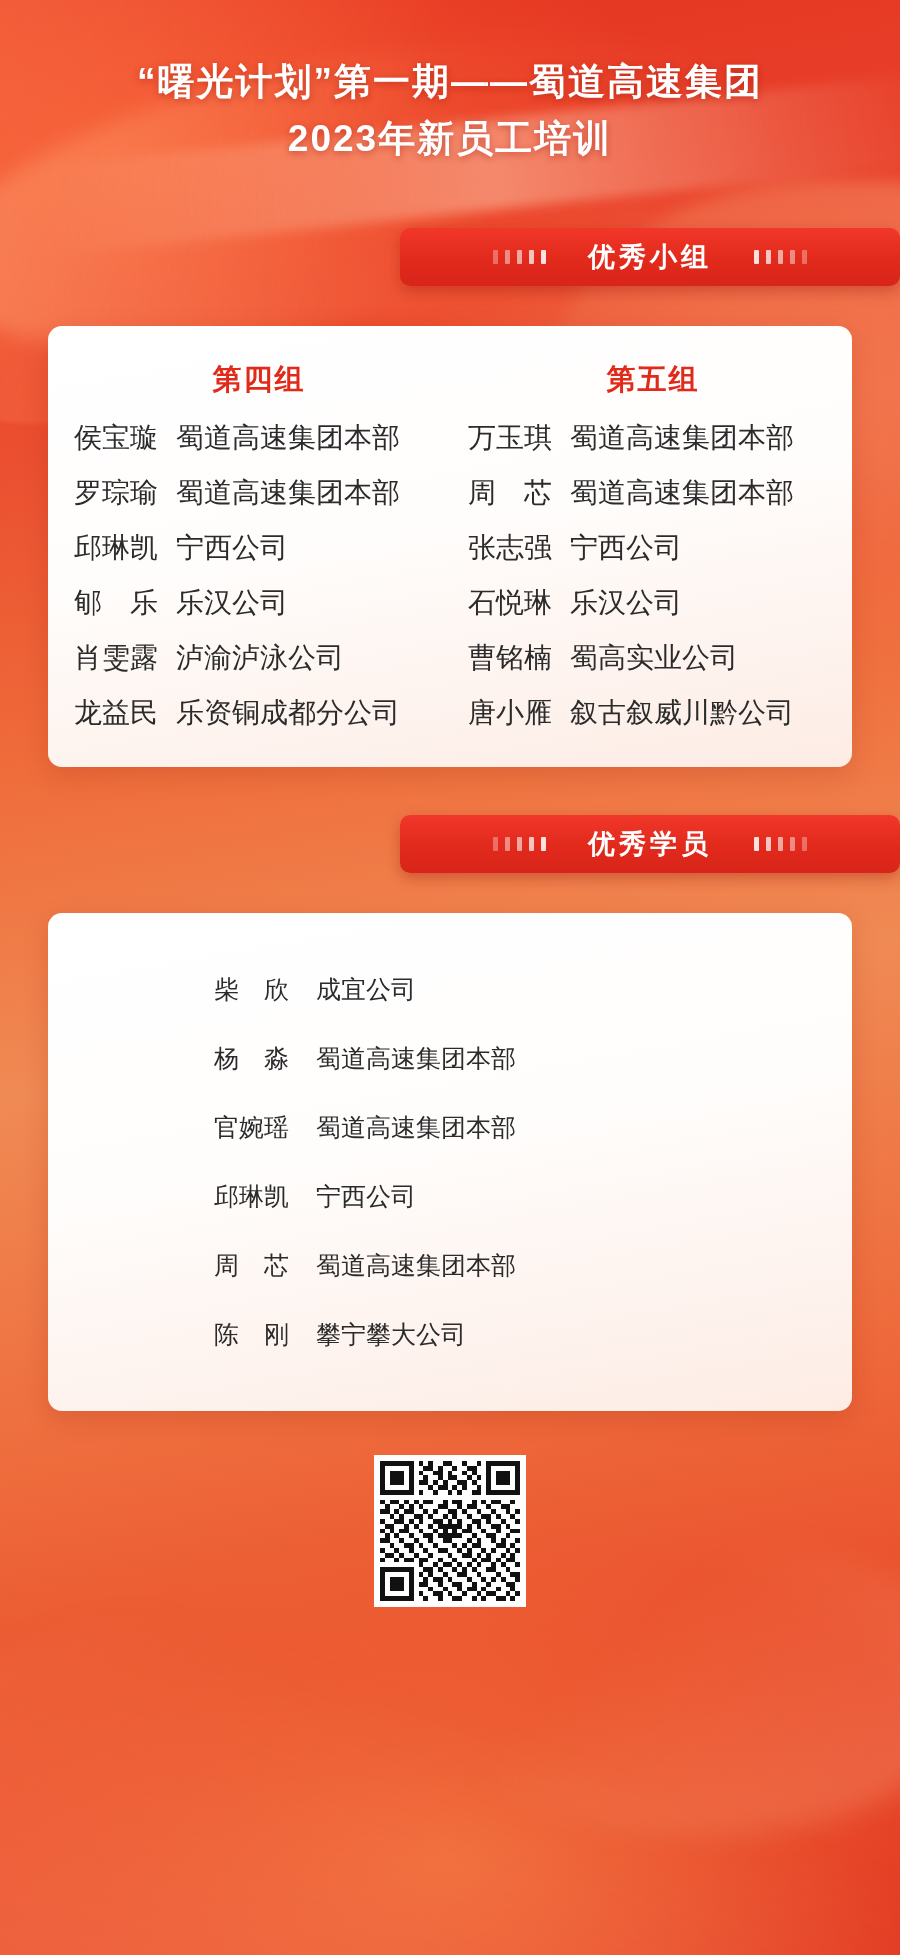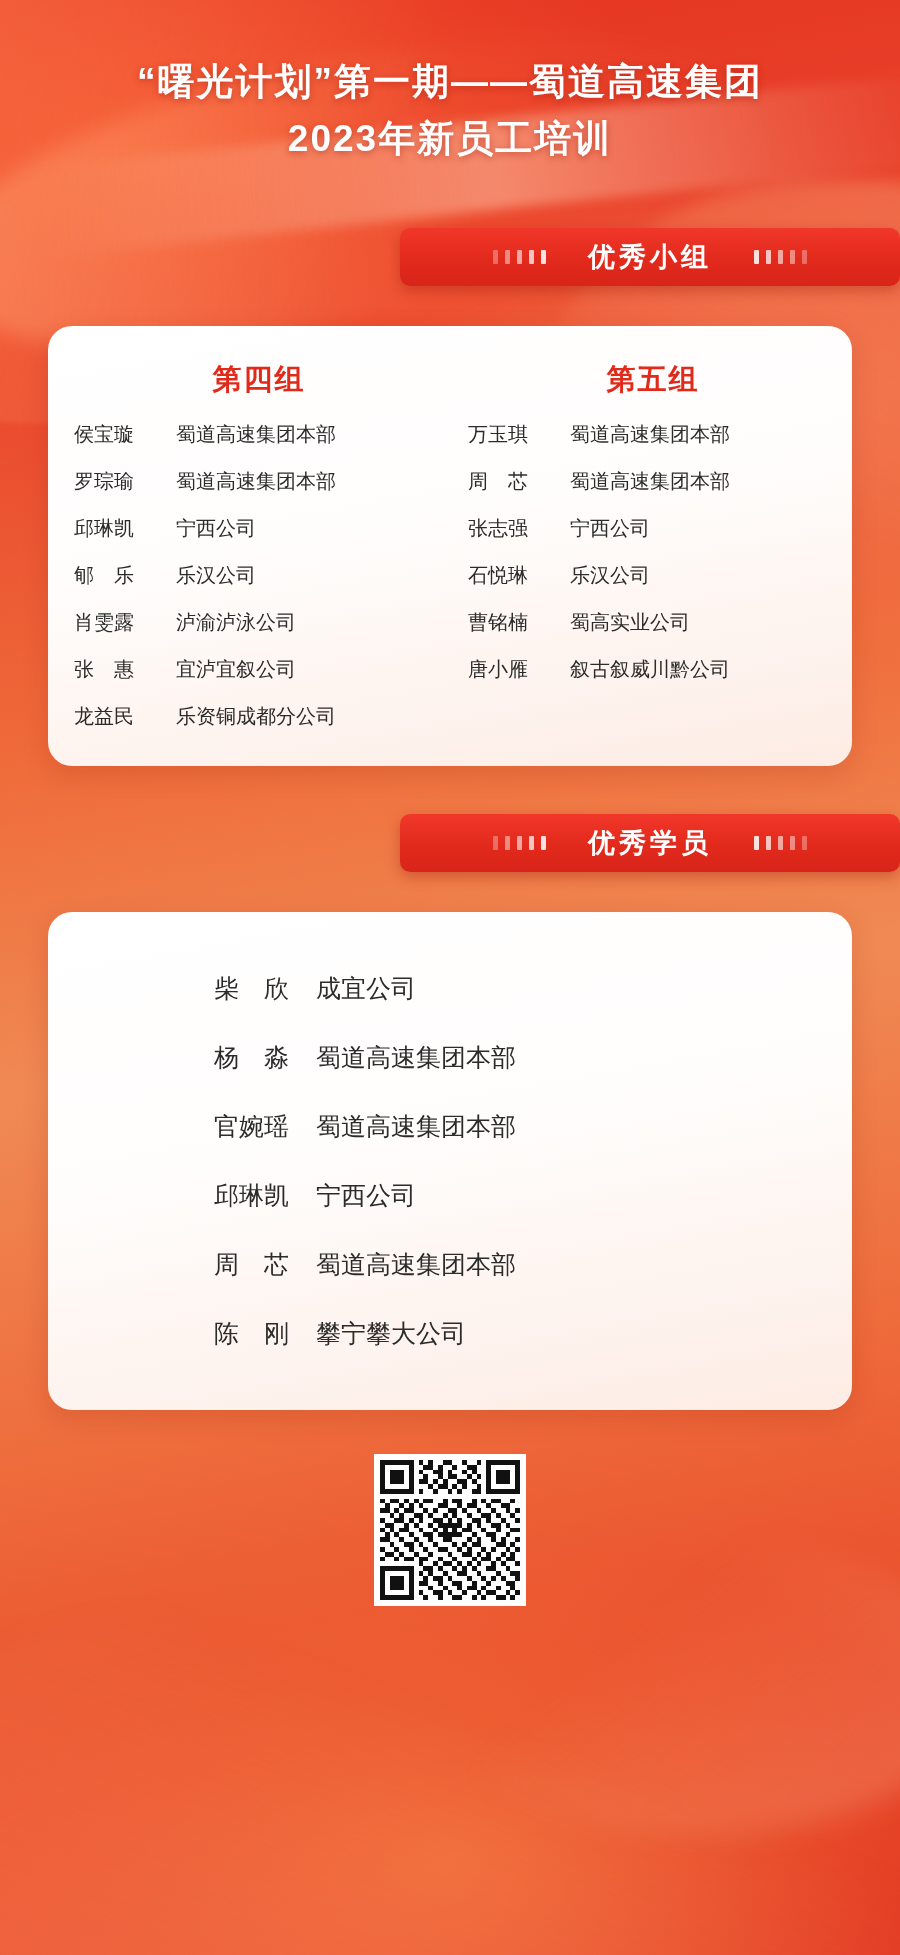--- a/index.html
+++ b/index.html
@@ -137,21 +137,21 @@
   .dots.right i:nth-child(2) { opacity: 0.8; }
   .dots.right i:nth-child(3) { opacity: 0.65; }
   .dots.right i:nth-child(4) { opacity: 0.5; }
   .dots.right i:nth-child(5) { opacity: 0.35; }
 
   
   .card {
     position: relative;
     z-index: 3;
     margin: 0 48px;
-    border-radius: 24px;
+    border-radius: 14px;
     background: linear-gradient(170deg, #ffffff 0%, #fffdfc 45%, #fdece4 100%);
     box-shadow: 0 8px 26px rgba(140,25,12,0.18);
   }
   .groups-card {
     padding: 34px 0 40px;
   }
   .group-cols {
     display: flex;
   }
   .group-col {
@@ -163,21 +163,21 @@
     color: #e12a1a;
     font-size: 29px;
     font-weight: bold;
     text-align: center;
     letter-spacing: 2px;
     margin-bottom: 24px;
   }
   .member {
     display: flex;
     align-items: baseline;
-    font-size: 20px;
+    font-size: 28px;
     color: #2b2b2b;
     line-height: 1.0;
     margin-bottom: 27px;
     white-space: nowrap;
   }
   .member:last-child { margin-bottom: 0; }
   .m-name {
     display: inline-flex;
     justify-content: space-between;
     width: 96px;
@@ -288,24 +288,20 @@
           <span class="m-name">邱琳凯</span>
           <span class="m-org">宁西公司</span>
         </div>
         <div class="member">
           <span class="m-name">郇　乐</span>
           <span class="m-org">乐汉公司</span>
         </div>
         <div class="member">
           <span class="m-name">肖雯露</span>
           <span class="m-org">泸渝泸泳公司</span>
-        </div>
-        <div class="member">
-          <span class="m-name">张　惠</span>
-          <span class="m-org">宜泸宜叙公司</span>
         </div>
         <div class="member">
           <span class="m-name">龙益民</span>
           <span class="m-org">乐资铜成都分公司</span>
         </div>
       </div>
 
       <div class="group-col second">
         <div class="group-title">第五组</div>
 

